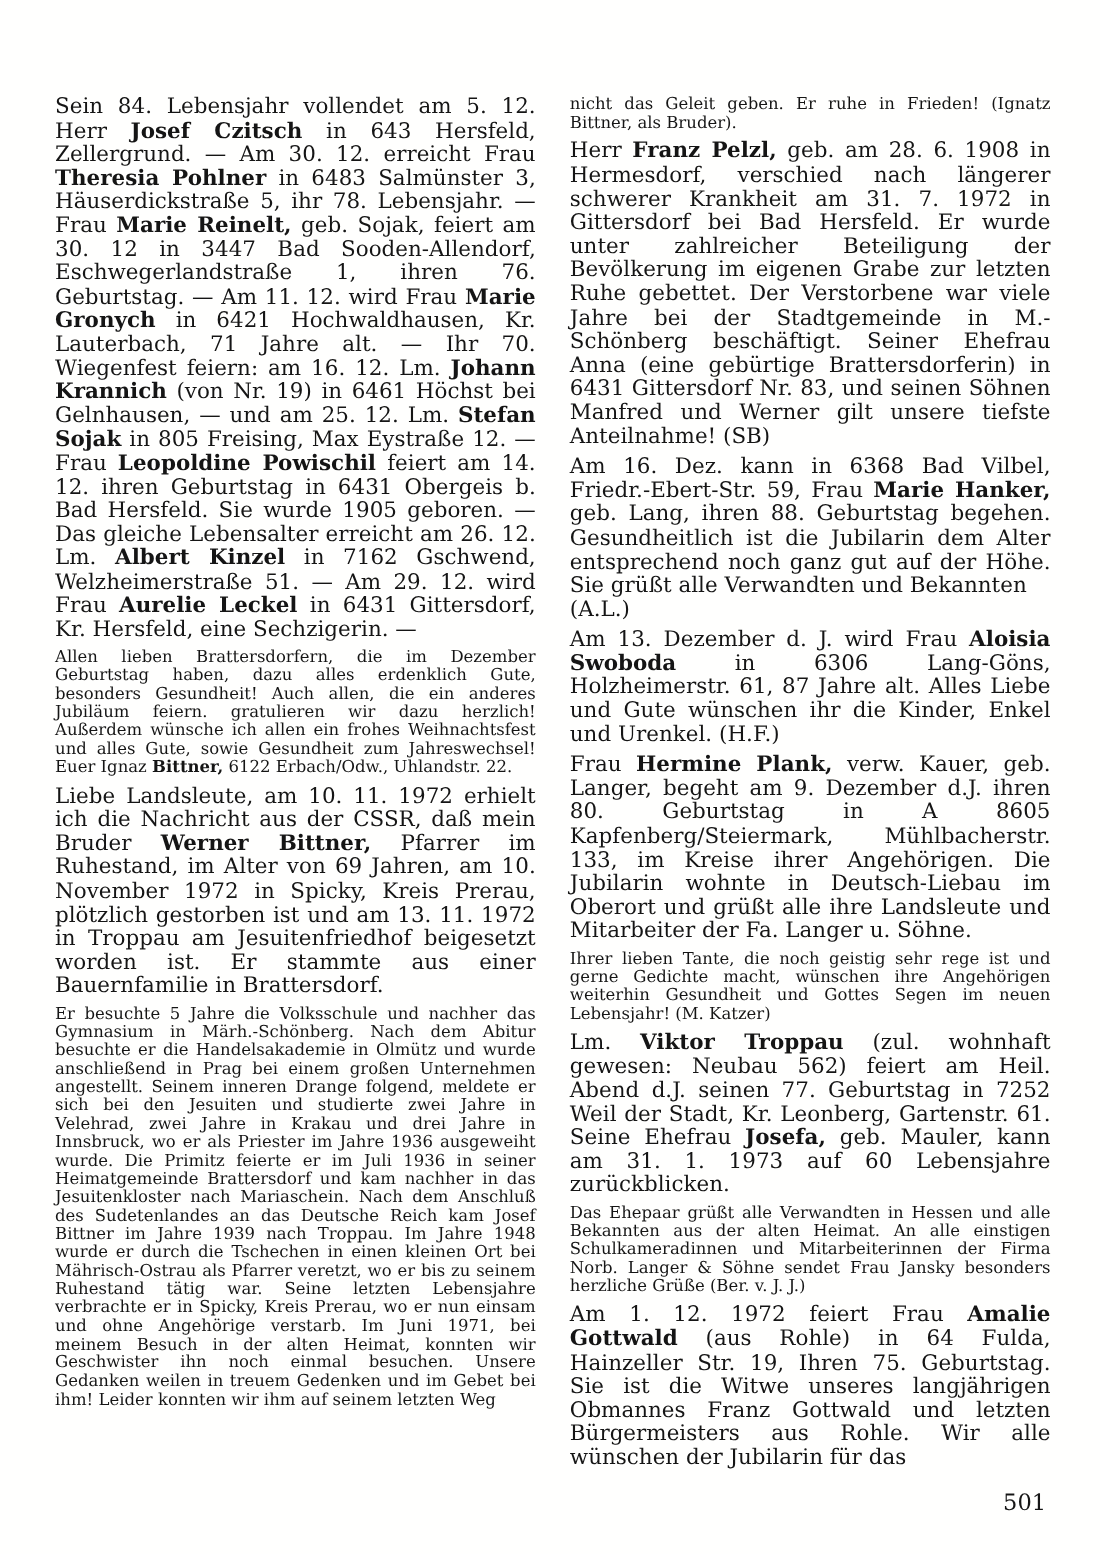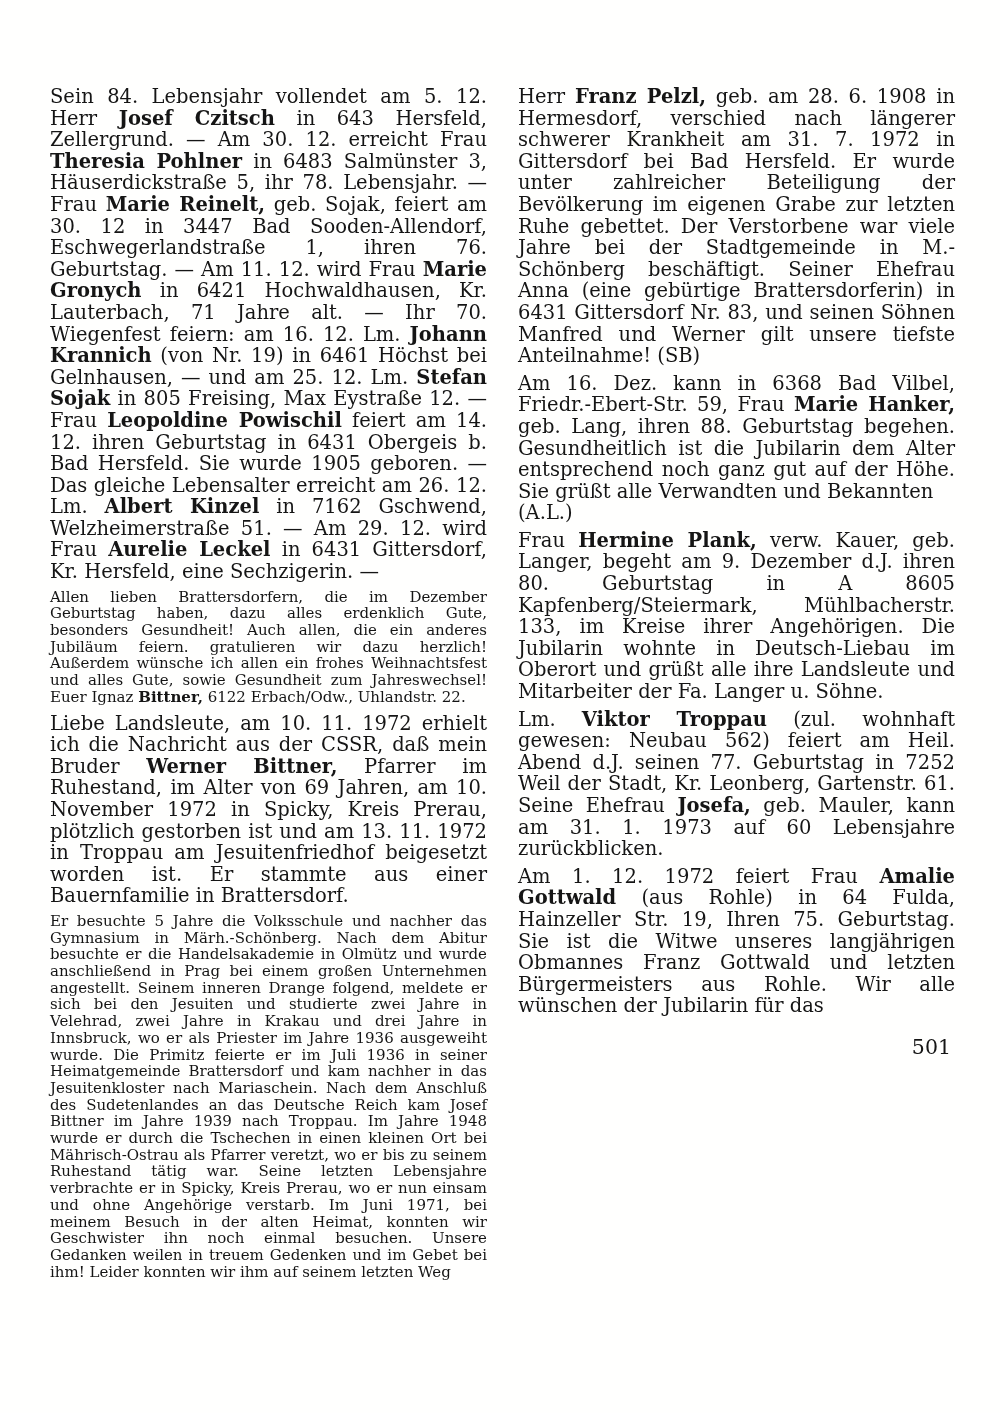--- a/index.html
+++ b/index.html
@@ -63,29 +63,33 @@
   <div class="cols">
 
     <div class="col">
       <p class="t-main">Sein 84. Lebensjahr vollendet am 5. 12. Herr <b>Josef Czitsch</b> in 643 Hersfeld, Zellergrund. — Am 30. 12. erreicht Frau <b>Theresia Pohlner</b> in 6483 Salmünster 3, Häuserdickstraße 5, ihr 78. Lebensjahr. — Frau <b>Marie Reinelt,</b> geb. Sojak, feiert am 30. 12 in 3447 Bad Sooden-Allendorf, Eschwegerlandstraße 1, ihren 76. Geburtstag. — Am 11. 12. wird Frau <b>Marie Gronych</b> in 6421 Hochwaldhausen, Kr. Lauterbach, 71 Jahre alt. — Ihr 70. Wiegenfest feiern: am 16. 12. Lm. <b>Johann Krannich</b> (von Nr. 19) in 6461 Höchst bei Gelnhausen, — und am 25. 12. Lm. <b>Stefan Sojak</b> in 805 Freising, Max Eystraße 12. — Frau <b>Leopoldine Powischil</b> feiert am 14. 12. ihren Geburtstag in 6431 Obergeis b. Bad Hersfeld. Sie wurde 1905 geboren. — Das gleiche Lebensalter erreicht am 26. 12. Lm. <b>Albert Kinzel</b> in 7162 Gschwend, Welzheimerstraße 51. — Am 29. 12. wird Frau <b>Aurelie Leckel</b> in 6431 Gittersdorf, Kr. Hersfeld, eine Sechzigerin. —</p>
       <p class="t-small">Allen lieben Brattersdorfern, die im Dezember Geburtstag haben, dazu alles erdenklich Gute, besonders Gesundheit! Auch allen, die ein anderes Jubiläum feiern. gratulieren wir dazu herzlich! Außerdem wünsche ich allen ein frohes Weihnachtsfest und alles Gute, sowie Gesundheit zum Jahreswechsel! Euer Ignaz <b>Bittner,</b> 6122 Erbach/Odw., Uhlandstr. 22.</p>
       <p class="t-main">Liebe Landsleute, am 10. 11. 1972 erhielt ich die Nachricht aus der CSSR, daß mein Bruder <b>Werner Bittner,</b> Pfarrer im Ruhestand, im Alter von 69 Jahren, am 10. November 1972 in Spicky, Kreis Prerau, plötzlich gestorben ist und am 13. 11. 1972 in Troppau am Jesuitenfriedhof beigesetzt worden ist. Er stammte aus einer Bauernfamilie in Brattersdorf.</p>
       <p class="t-small">Er besuchte 5 Jahre die Volksschule und nachher das Gymnasium in Märh.-Schönberg. Nach dem Abitur besuchte er die Handelsakademie in Olmütz und wurde anschließend in Prag bei einem großen Unternehmen angestellt. Seinem inneren Drange folgend, meldete er sich bei den Jesuiten und studierte zwei Jahre in Velehrad, zwei Jahre in Krakau und drei Jahre in Innsbruck, wo er als Priester im Jahre 1936 ausgeweiht wurde. Die Primitz feierte er im Juli 1936 in seiner Heimatgemeinde Brattersdorf und kam nachher in das Jesuitenkloster nach Mariaschein. Nach dem Anschluß des Sudetenlandes an das Deutsche Reich kam Josef Bittner im Jahre 1939 nach Troppau. Im Jahre 1948 wurde er durch die Tschechen in einen kleinen Ort bei Mährisch-Ostrau als Pfarrer veretzt, wo er bis zu seinem Ruhestand tätig war. Seine letzten Lebensjahre verbrachte er in Spicky, Kreis Prerau, wo er nun einsam und ohne Angehörige verstarb. Im Juni 1971, bei meinem Besuch in der alten Heimat, konnten wir Geschwister ihn noch einmal besuchen. Unsere Gedanken weilen in treuem Gedenken und im Gebet bei ihm! Leider konnten wir ihm auf seinem letzten Weg</p>
     </div>
 
     <div class="col">
+      <p class="t-small">nicht das Geleit geben. Er ruhe in Frieden! (Ignatz Bittner, als Bruder).</p>
       <p class="t-main">Herr <b>Franz Pelzl,</b> geb. am 28. 6. 1908 in Hermesdorf, verschied nach längerer schwerer Krankheit am 31. 7. 1972 in Gittersdorf bei Bad Hersfeld. Er wurde unter zahlreicher Beteiligung der Bevölkerung im eigenen Grabe zur letzten Ruhe gebettet. Der Verstorbene war viele Jahre bei der Stadtgemeinde in M.-Schönberg beschäftigt. Seiner Ehefrau Anna (eine gebürtige Brattersdorferin) in 6431 Gittersdorf Nr. 83, und seinen Söhnen Manfred und Werner gilt unsere tiefste Anteilnahme! (SB)</p>
 
 
       <p class="t-main">
         <span>Am 16. Dez. kann in 6368 Bad Vilbel, Friedr.-Ebert-Str. 59, Frau <b>Marie Hanker,</b> geb. Lang, ihren 88. Geburtstag begehen. Gesundheitlich ist die Jubilarin dem Alter entsprechend noch ganz gut auf der Höhe. Sie grüßt alle Verwandten und Bekannten</span>
         <span class="sig">(A.L.)</span>
       </p>
 
+      <p class="t-main">Am 13. Dezember d. J. wird Frau <b>Aloisia Swoboda</b> in 6306 Lang-Göns, Holzheimerstr. 61, 87 Jahre alt. Alles Liebe und Gute wünschen ihr die Kinder, Enkel und Urenkel. (H.F.)</p>
       <p class="t-main">Frau <b>Hermine Plank,</b> verw. Kauer, geb. Langer, begeht am 9. Dezember d.J. ihren 80. Geburtstag in A 8605 Kapfenberg/Steiermark, Mühlbacherstr. 133, im Kreise ihrer Angehörigen. Die Jubilarin wohnte in Deutsch-Liebau im Oberort und grüßt alle ihre Landsleute und Mitarbeiter der Fa. Langer u. Söhne.</p>
+      <p class="t-small">Ihrer lieben Tante, die noch geistig sehr rege ist und gerne Gedichte macht, wünschen ihre Angehörigen weiterhin Gesundheit und Gottes Segen im neuen Lebensjahr! (M. Katzer)</p>
       <p class="t-main">Lm. <b>Viktor Troppau</b> (zul. wohnhaft gewesen: Neubau 562) feiert am Heil. Abend d.J. seinen 77. Geburtstag in 7252 Weil der Stadt, Kr. Leonberg, Gartenstr. 61. Seine Ehefrau <b>Josefa,</b> geb. Mauler, kann am 31. 1. 1973 auf 60 Lebensjahre zurückblicken.</p>
+      <p class="t-small">Das Ehepaar grüßt alle Verwandten in Hessen und alle Bekannten aus der alten Heimat. An alle einstigen Schulkameradinnen und Mitarbeiterinnen der Firma Norb. Langer &amp; Söhne sendet Frau Jansky besonders herzliche Grüße (Ber. v. J. J.)</p>
       <p class="t-main">Am 1. 12. 1972 feiert Frau <b>Amalie Gottwald</b> (aus Rohle) in 64 Fulda, Hainzeller Str. 19, Ihren 75. Geburtstag. Sie ist die Witwe unseres langjährigen Obmannes Franz Gottwald und letzten Bürgermeisters aus Rohle. Wir alle wünschen der Jubilarin für das</p>
 
       <div class="page-num">501</div>
     </div>
 
   </div>
 </div>
 
 </body></html>

